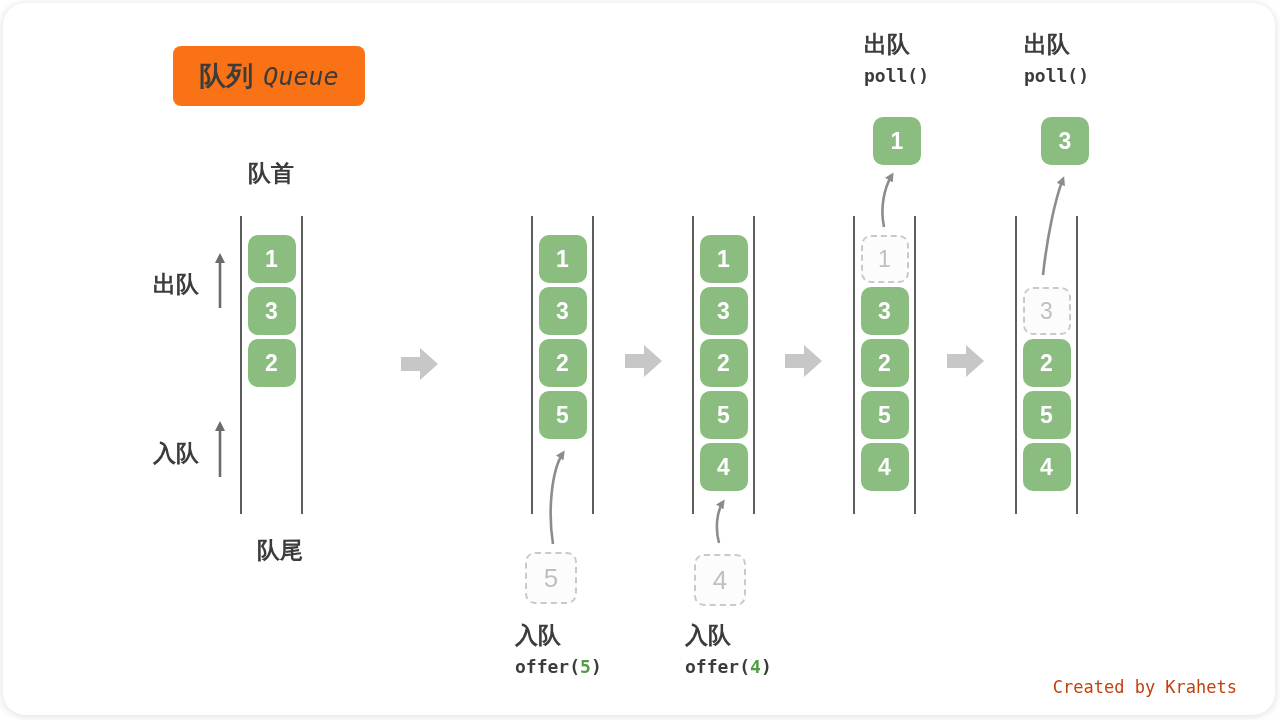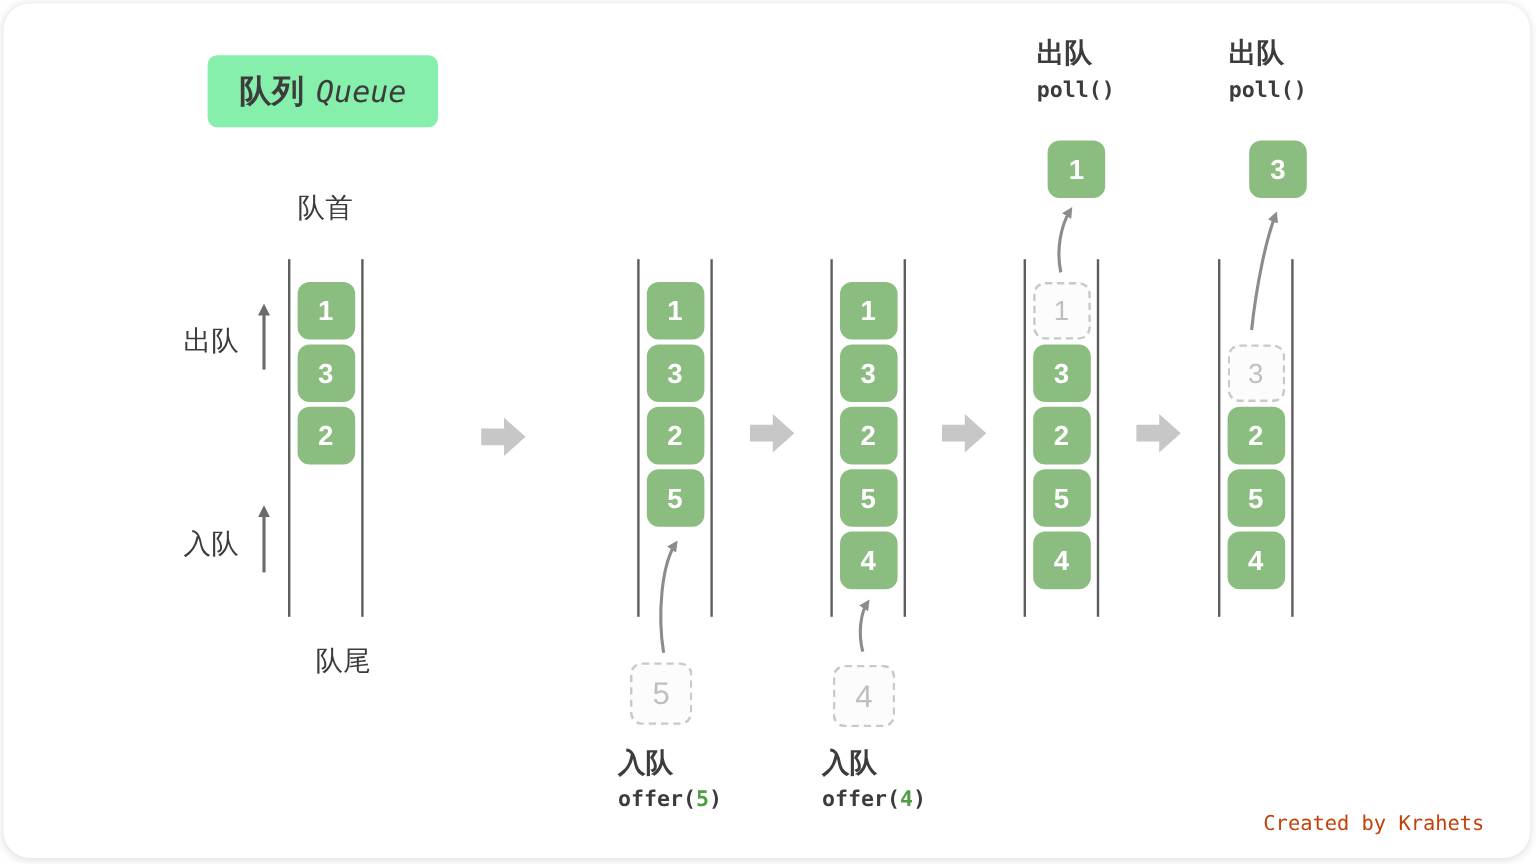--- a/index.html
+++ b/index.html
@@ -15,29 +15,29 @@
   html,body{margin:0;padding:0;background:#ffffff;}
   body{width:1280px;height:720px;position:relative;font-family:"Liberation Sans",sans-serif;}
   .card{
     position:absolute;left:3px;top:3px;width:1272px;height:712px;
     background:#ffffff;border-radius:22px;
     box-shadow:0 1px 8px rgba(0,0,0,0.14);
     overflow:hidden;
   }
   .title-box{
     position:absolute;left:170px;top:43px;width:192px;height:60px;
-    background:#86efac;border-radius:8px;
+    background:#f97316;border-radius:8px;
     display:flex;align-items:center;justify-content:center;gap:10px;
   }
   .title-zh{font-size:27px;font-weight:700;color:var(--dark);}
   .title-en{font-size:25px;font-weight:500;color:var(--dark);font-family:"DejaVu Sans Mono",monospace;font-style:italic;}
 
-  .zh-label{position:absolute;font-size:23px;font-weight:400;color:var(--dark);}
+  .zh-label{position:absolute;font-size:23px;font-weight:700;color:var(--dark);}
   .front-label{left:236px;top:155px;width:64px;text-align:center;}
-  .rear-label{left:251px;top:532px;width:64px;text-align:center;}
+  .rear-label{left:236px;top:532px;width:64px;text-align:right;}
   .dequeue-side{left:150px;top:266px;}
   .enqueue-side{left:150px;top:435px;}
 
   .col{
     position:absolute;top:213px;height:298px;width:63px;box-sizing:border-box;
     border-left:2px solid var(--wall);border-right:2px solid var(--wall);
     display:flex;flex-direction:column;align-items:center;
     padding-top:19px;gap:4px;
   }
   .col1{left:237px;} .col2{left:528px;} .col3{left:689px;} .col4{left:850px;} .col5{left:1012px;}

